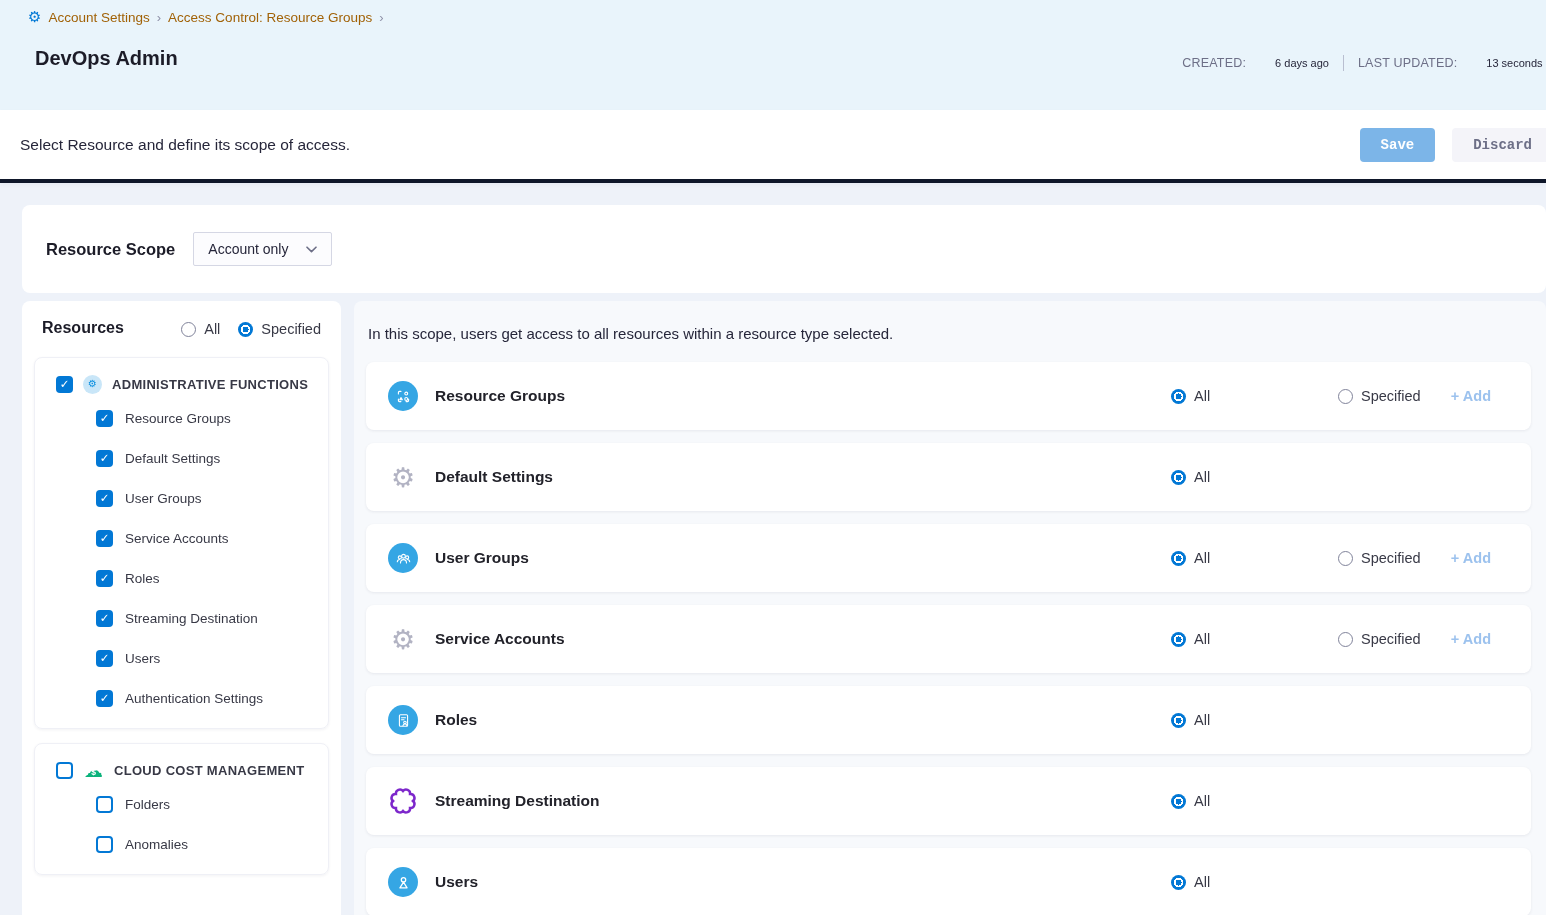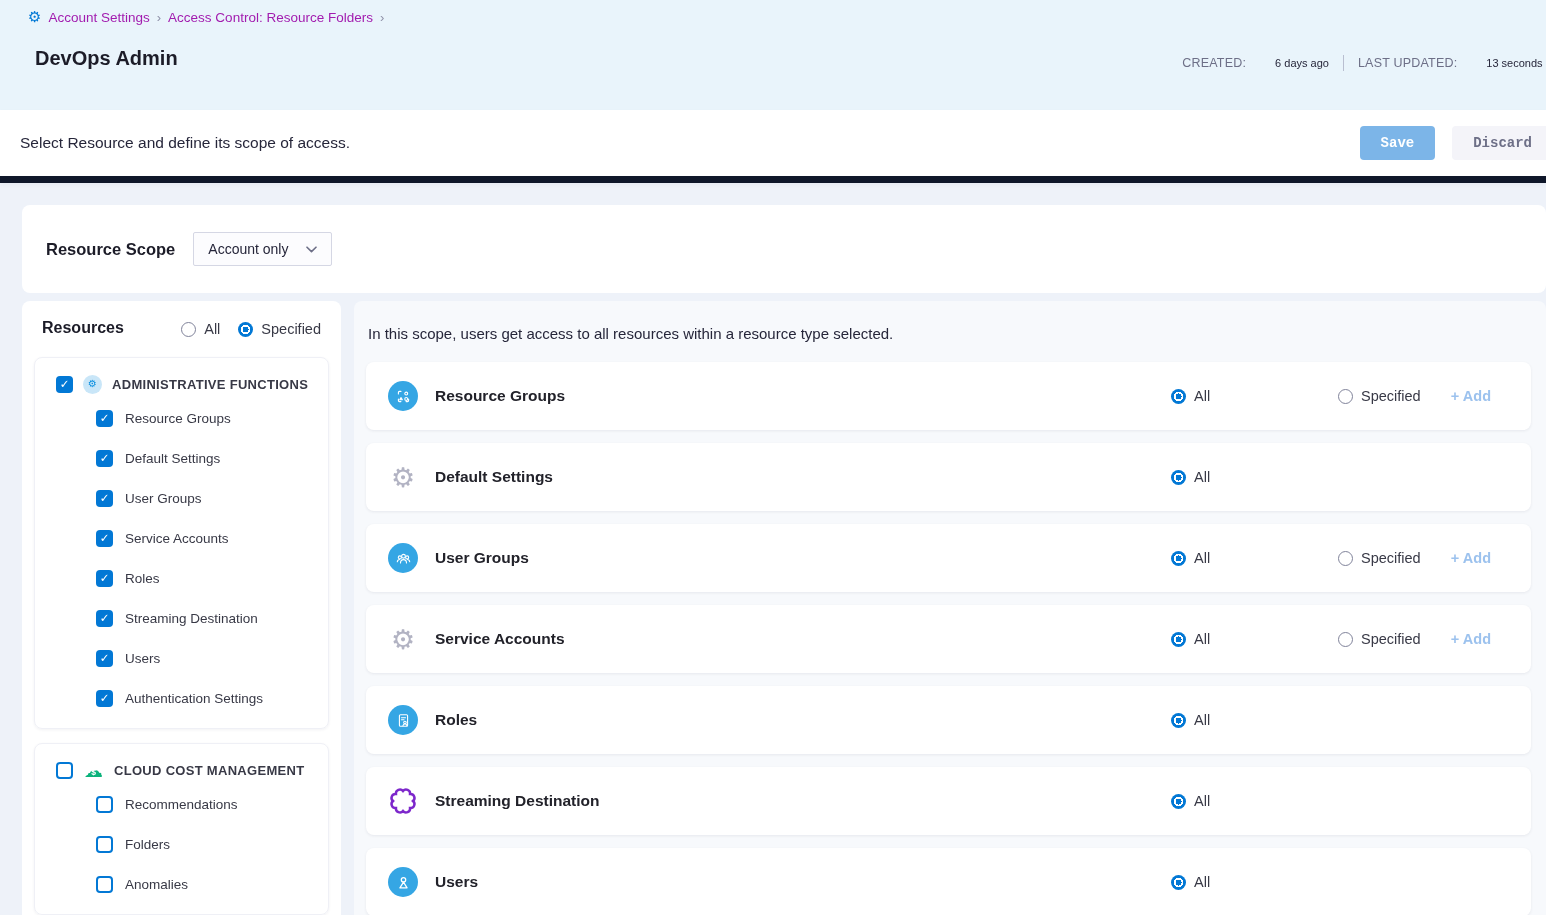--- a/index.html
+++ b/index.html
@@ -3,30 +3,30 @@
 <meta charset="utf-8">
 <style>
   * { margin:0; padding:0; box-sizing:border-box; }
   html,body { width:1546px; height:915px; overflow:hidden; }
   body { font-family:"Liberation Sans","DejaVu Sans",sans-serif; background:#eef2f9; color:#22222a; }
 
   
   .header { height:110px; background:#e9f4fb; position:relative; padding:10px 0 0 28px; }
   .breadcrumb { display:flex; align-items:center; gap:7px; font-size:13.5px; font-weight:500; }
   .breadcrumb .bc-gear { color:#0278d5; font-family:"DejaVu Sans",sans-serif; font-size:15px; line-height:1; }
-  .breadcrumb a { color:#a21caf; text-decoration:none; cursor:pointer; }
+  .breadcrumb a { color:#a16207; text-decoration:none; cursor:pointer; }
   .breadcrumb .sep { color:#8f91a8; font-size:13px; }
   .page-title { margin:22px 0 0 7px; font-size:20px; font-weight:600; color:#1c1c28; }
   .meta { position:absolute; right:-18px; top:55px; display:flex; align-items:center; white-space:nowrap; font-size:12.5px; }
   .meta .m-label { color:#6d6f87; letter-spacing:.2px; }
   .meta .m-value { color:#26263a; font-weight:400; font-size:11px; margin-left:5px;padding-left:24px; }
   .meta .m-div { width:1px; height:16px; background:#b9bed0; margin:0 14px; }
 
   
-  .toolbar { height:73px; background:#fff; border-bottom:7px solid #0f172a; box-shadow:0 2px 4px rgba(96,97,112,.05);
+  .toolbar { height:73px; background:#fff; border-bottom:4px solid #0f172a; box-shadow:0 2px 4px rgba(96,97,112,.05);
              display:flex; align-items:center; padding:0 0 0 20px; position:relative; z-index:2; }
   .toolbar-desc { font-size:15.5px; color:#26263a; }
   .toolbar-buttons { margin-left:auto; display:flex; gap:17px; }
   .btn { border:none; border-radius:4px; font-family:Liberation Mono, monospace; font-size:14px; font-weight:700; padding:9px 21px; cursor:pointer; }
   .btn-save { background:#7cb5e8; color:#fff; }
   .btn-discard { background:#f4f4f9; color:#6d6f87; margin-right:-16px; padding-right:30px; }
 
   
   .content { padding:22px 0 0 22px; }
   .scope-card { background:#fff; border-radius:8px; height:88px; display:flex; align-items:center; padding:0 24px; gap:18px; }
@@ -84,21 +84,21 @@
   .add-link { margin-left:auto; font-size:14.5px; font-weight:700; color:#9cc2ee; text-decoration:none; cursor:pointer; }
 </style>
 </head>
 <body>
 
 <div class="header">
   <div class="breadcrumb">
     <span class="bc-gear">⚙</span>
     <a>Account Settings</a>
     <span class="sep">›</span>
-    <a>Access Control: Resource Folders</a>
+    <a>Access Control: Resource Groups</a>
     <span class="sep">›</span>
   </div>
   <div class="page-title">DevOps Admin</div>
   <div class="meta">
     <span class="m-label">CREATED:</span>
     <span class="m-value">6 days ago</span>
     <span class="m-div"></span>
     <span class="m-label">LAST UPDATED:</span>
     <span class="m-value">13 seconds ago</span>
   </div>
@@ -205,24 +205,20 @@
         <div class="group-head">
           <span class="cb off"></span>
           <span class="module-icon-ccm">
             <span class="cloud">☁</span>
             <span class="dollar">$</span>
           </span>
           <span class="group-label">CLOUD COST MANAGEMENT</span>
         </div>
         <div class="tree-item">
           <span class="cb off"></span>
-          <span class="tree-label">Recommendations</span>
-        </div>
-        <div class="tree-item">
-          <span class="cb off"></span>
           <span class="tree-label">Folders</span>
         </div>
         <div class="tree-item">
           <span class="cb off"></span>
           <span class="tree-label">Anomalies</span>
         </div>
       </div>
     </aside>
 
     <section class="main-area">

